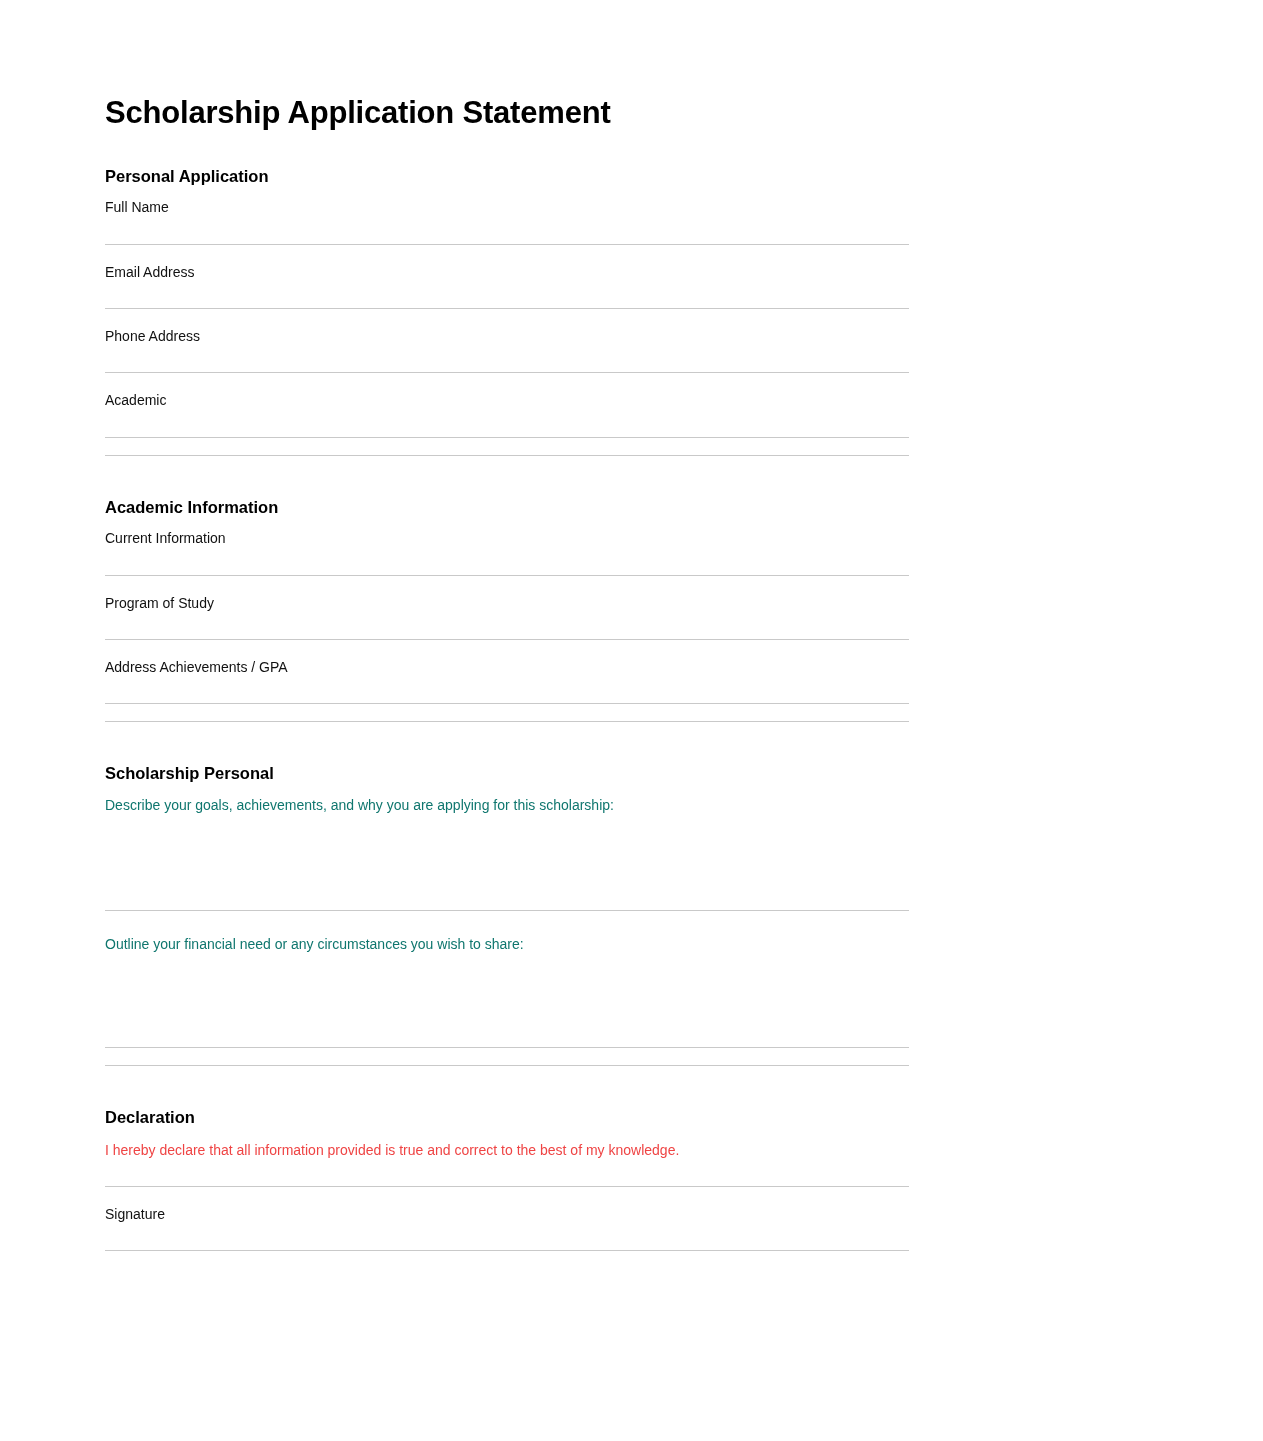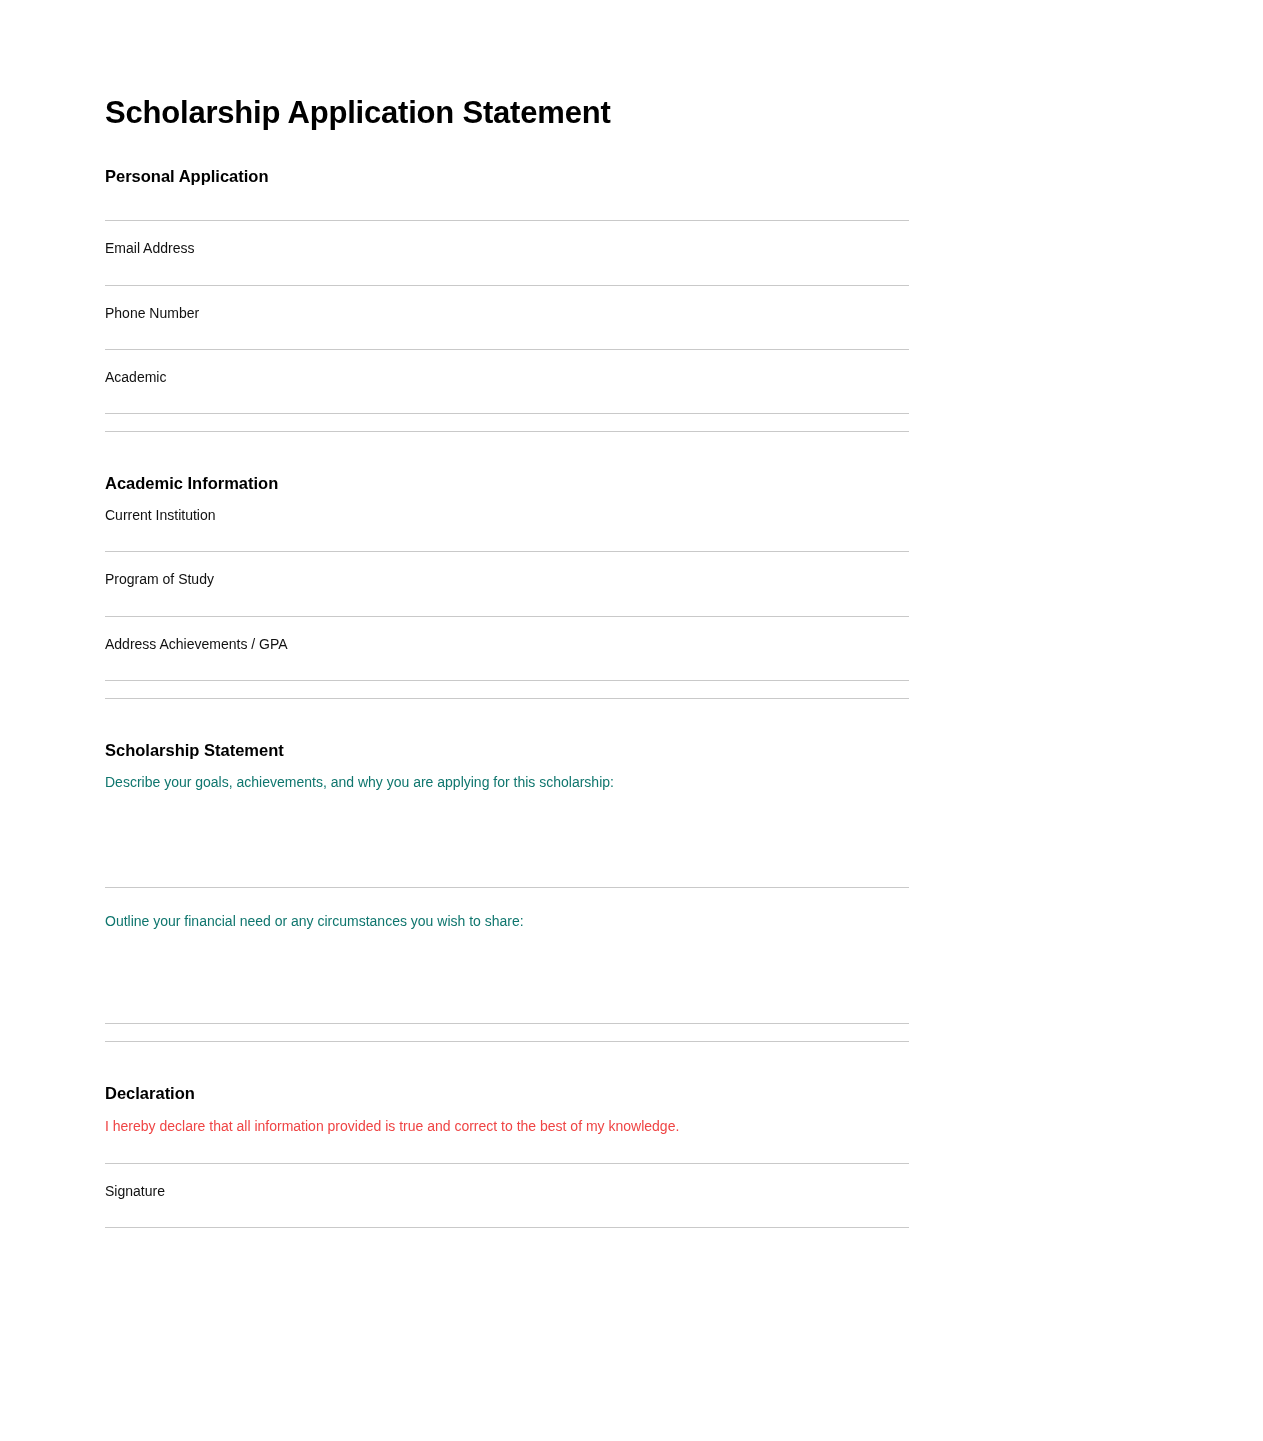--- a/index.html
+++ b/index.html
@@ -103,55 +103,56 @@
 <body>
 
 <div class="page">
 
   <h1 class="doc-title">Scholarship Application Statement</h1>
 
   <section class="section">
     <h2 class="section-heading">Personal Application</h2>
 
     <div class="field">
+      <div class="field-label">Full Name</div>
       <div class="field-gap"></div>
       <div class="field-rule" style="background: rgb(201, 201, 201);"></div>
     </div>
 
     <div class="spacer-14"></div>
 
     <div class="field">
       <div class="field-label">Email Address</div>
       <div class="field-gap"></div>
       <div class="field-rule" style="background: rgb(201, 201, 201);"></div>
     </div>
 
     <div class="spacer-14"></div>
 
     <div class="field">
-      <div class="field-label">Phone Number</div>
+      <div class="field-label">Phone Address</div>
       <div class="field-gap"></div>
       <div class="field-rule" style="background: rgb(201, 201, 201);"></div>
     </div>
 
     <div class="spacer-14"></div>
 
     <div class="field">
       <div class="field-label">Academic</div>
       <div class="field-gap"></div>
       <div class="field-rule" style="background: rgb(201, 201, 201);"></div>
       <div class="field-rule second" style="background: rgb(201, 201, 201);"></div>
     </div>
   </section>
 
   <section class="section">
     <h2 class="section-heading">Academic Information</h2>
 
     <div class="field">
-      <div class="field-label">Current Institution</div>
+      <div class="field-label">Current Information</div>
       <div class="field-gap"></div>
       <div class="field-rule" style="background: rgb(201, 201, 201);"></div>
     </div>
 
     <div class="spacer-14"></div>
 
     <div class="field">
       <div class="field-label">Program of Study</div>
       <div class="field-gap"></div>
       <div class="field-rule" style="background: rgb(201, 201, 201);"></div>
@@ -161,21 +162,21 @@
 
     <div class="field">
       <div class="field-label">Address Achievements / GPA</div>
       <div class="field-gap"></div>
       <div class="field-rule" style="background: rgb(201, 201, 201);"></div>
       <div class="field-rule second" style="background: rgb(201, 201, 201);"></div>
     </div>
   </section>
 
   <section class="section">
-    <h2 class="section-heading">Scholarship Statement</h2>
+    <h2 class="section-heading">Scholarship Personal</h2>
 
     <div class="field">
       <div class="prompt">Describe your goals, achievements, and why you are applying for this scholarship:</div>
       <div class="textarea-gap"></div>
       <div class="field-rule" style="background: rgb(201, 201, 201);"></div>
     </div>
 
     <div class="spacer-20"></div>
 
     <div class="field">

